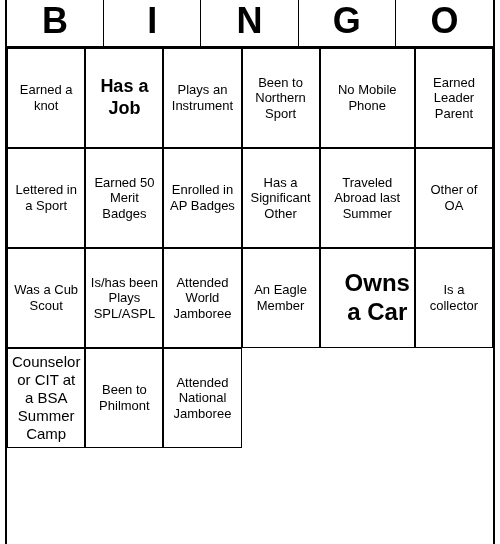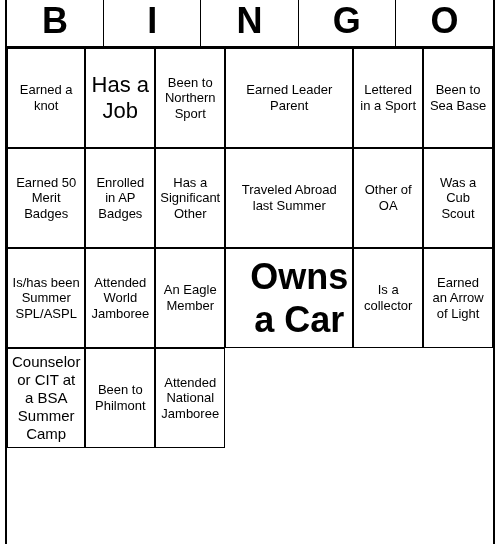--- a/index.html
+++ b/index.html
@@ -57,70 +57,70 @@
   <div class="bingo-header-cell">B</div>
       <div class="bingo-header-cell">I</div>
       <div class="bingo-header-cell">N</div>
       <div class="bingo-header-cell">G</div>
       <div class="bingo-header-cell">O</div>
     </div>
   <div class="bingo-grid">
   <div class="bingo-cell">
         <span>Earned a knot</span>
       </div>
-      <div class="bingo-cell" style="font-size: 22px; font-weight: normal;">
+      <div class="bingo-cell" style="font-size: 18px; font-weight: bold;">
         <span>Has a Job</span>
       </div>
       <div class="bingo-cell">
+        <span>Plays an Instrument</span>
+      </div>
+      <div class="bingo-cell">
         <span>Been to Northern Sport</span>
+      </div>
+      <div class="bingo-cell">
+        <span>No Mobile Phone</span>
       </div>
       <div class="bingo-cell">
         <span>Earned Leader Parent</span>
       </div>
       <div class="bingo-cell">
         <span>Lettered in a Sport</span>
-      </div>
-      <div class="bingo-cell">
-        <span>Been to Sea Base</span>
       </div>
       <div class="bingo-cell">
         <span>Earned 50 Merit Badges</span>
       </div>
       <div class="bingo-cell">
         <span>Enrolled in AP Badges</span>
       </div>
       <div class="bingo-cell">
         <span>Has a Significant Other</span>
       </div>
       <div class="bingo-cell">
         <span>Traveled Abroad last Summer</span>
       </div>
       <div class="bingo-cell">
         <span>Other of OA</span>
       </div>
       <div class="bingo-cell">
         <span>Was a Cub Scout</span>
       </div>
       <div class="bingo-cell">
-        <span>Is/has been Summer SPL/ASPL</span>
+        <span>Is/has been Plays SPL/ASPL</span>
       </div>
       <div class="bingo-cell">
         <span>Attended World Jamboree</span>
       </div>
       <div class="bingo-cell">
         <span>An Eagle Member</span>
       </div>
-      <div class="bingo-cell" style="font-size: 36px; font-weight: bold; padding-left: 24px;">
+      <div class="bingo-cell" style="font-size: 24px; font-weight: bold; padding-left: 24px;">
         <span>Owns a Car</span>
       </div>
       <div class="bingo-cell">
         <span>Is a collector</span>
-      </div>
-      <div class="bingo-cell">
-        <span>Earned an Arrow of Light</span>
       </div>
       <div class="bingo-cell" style="font-size: 15px;">
         <span>Counselor or CIT at a BSA Summer Camp</span>
       </div>
       <div class="bingo-cell">
         <span>Been to Philmont</span>
       </div>
       <div class="bingo-cell">
         <span>Attended National Jamboree</span>
       </div>

